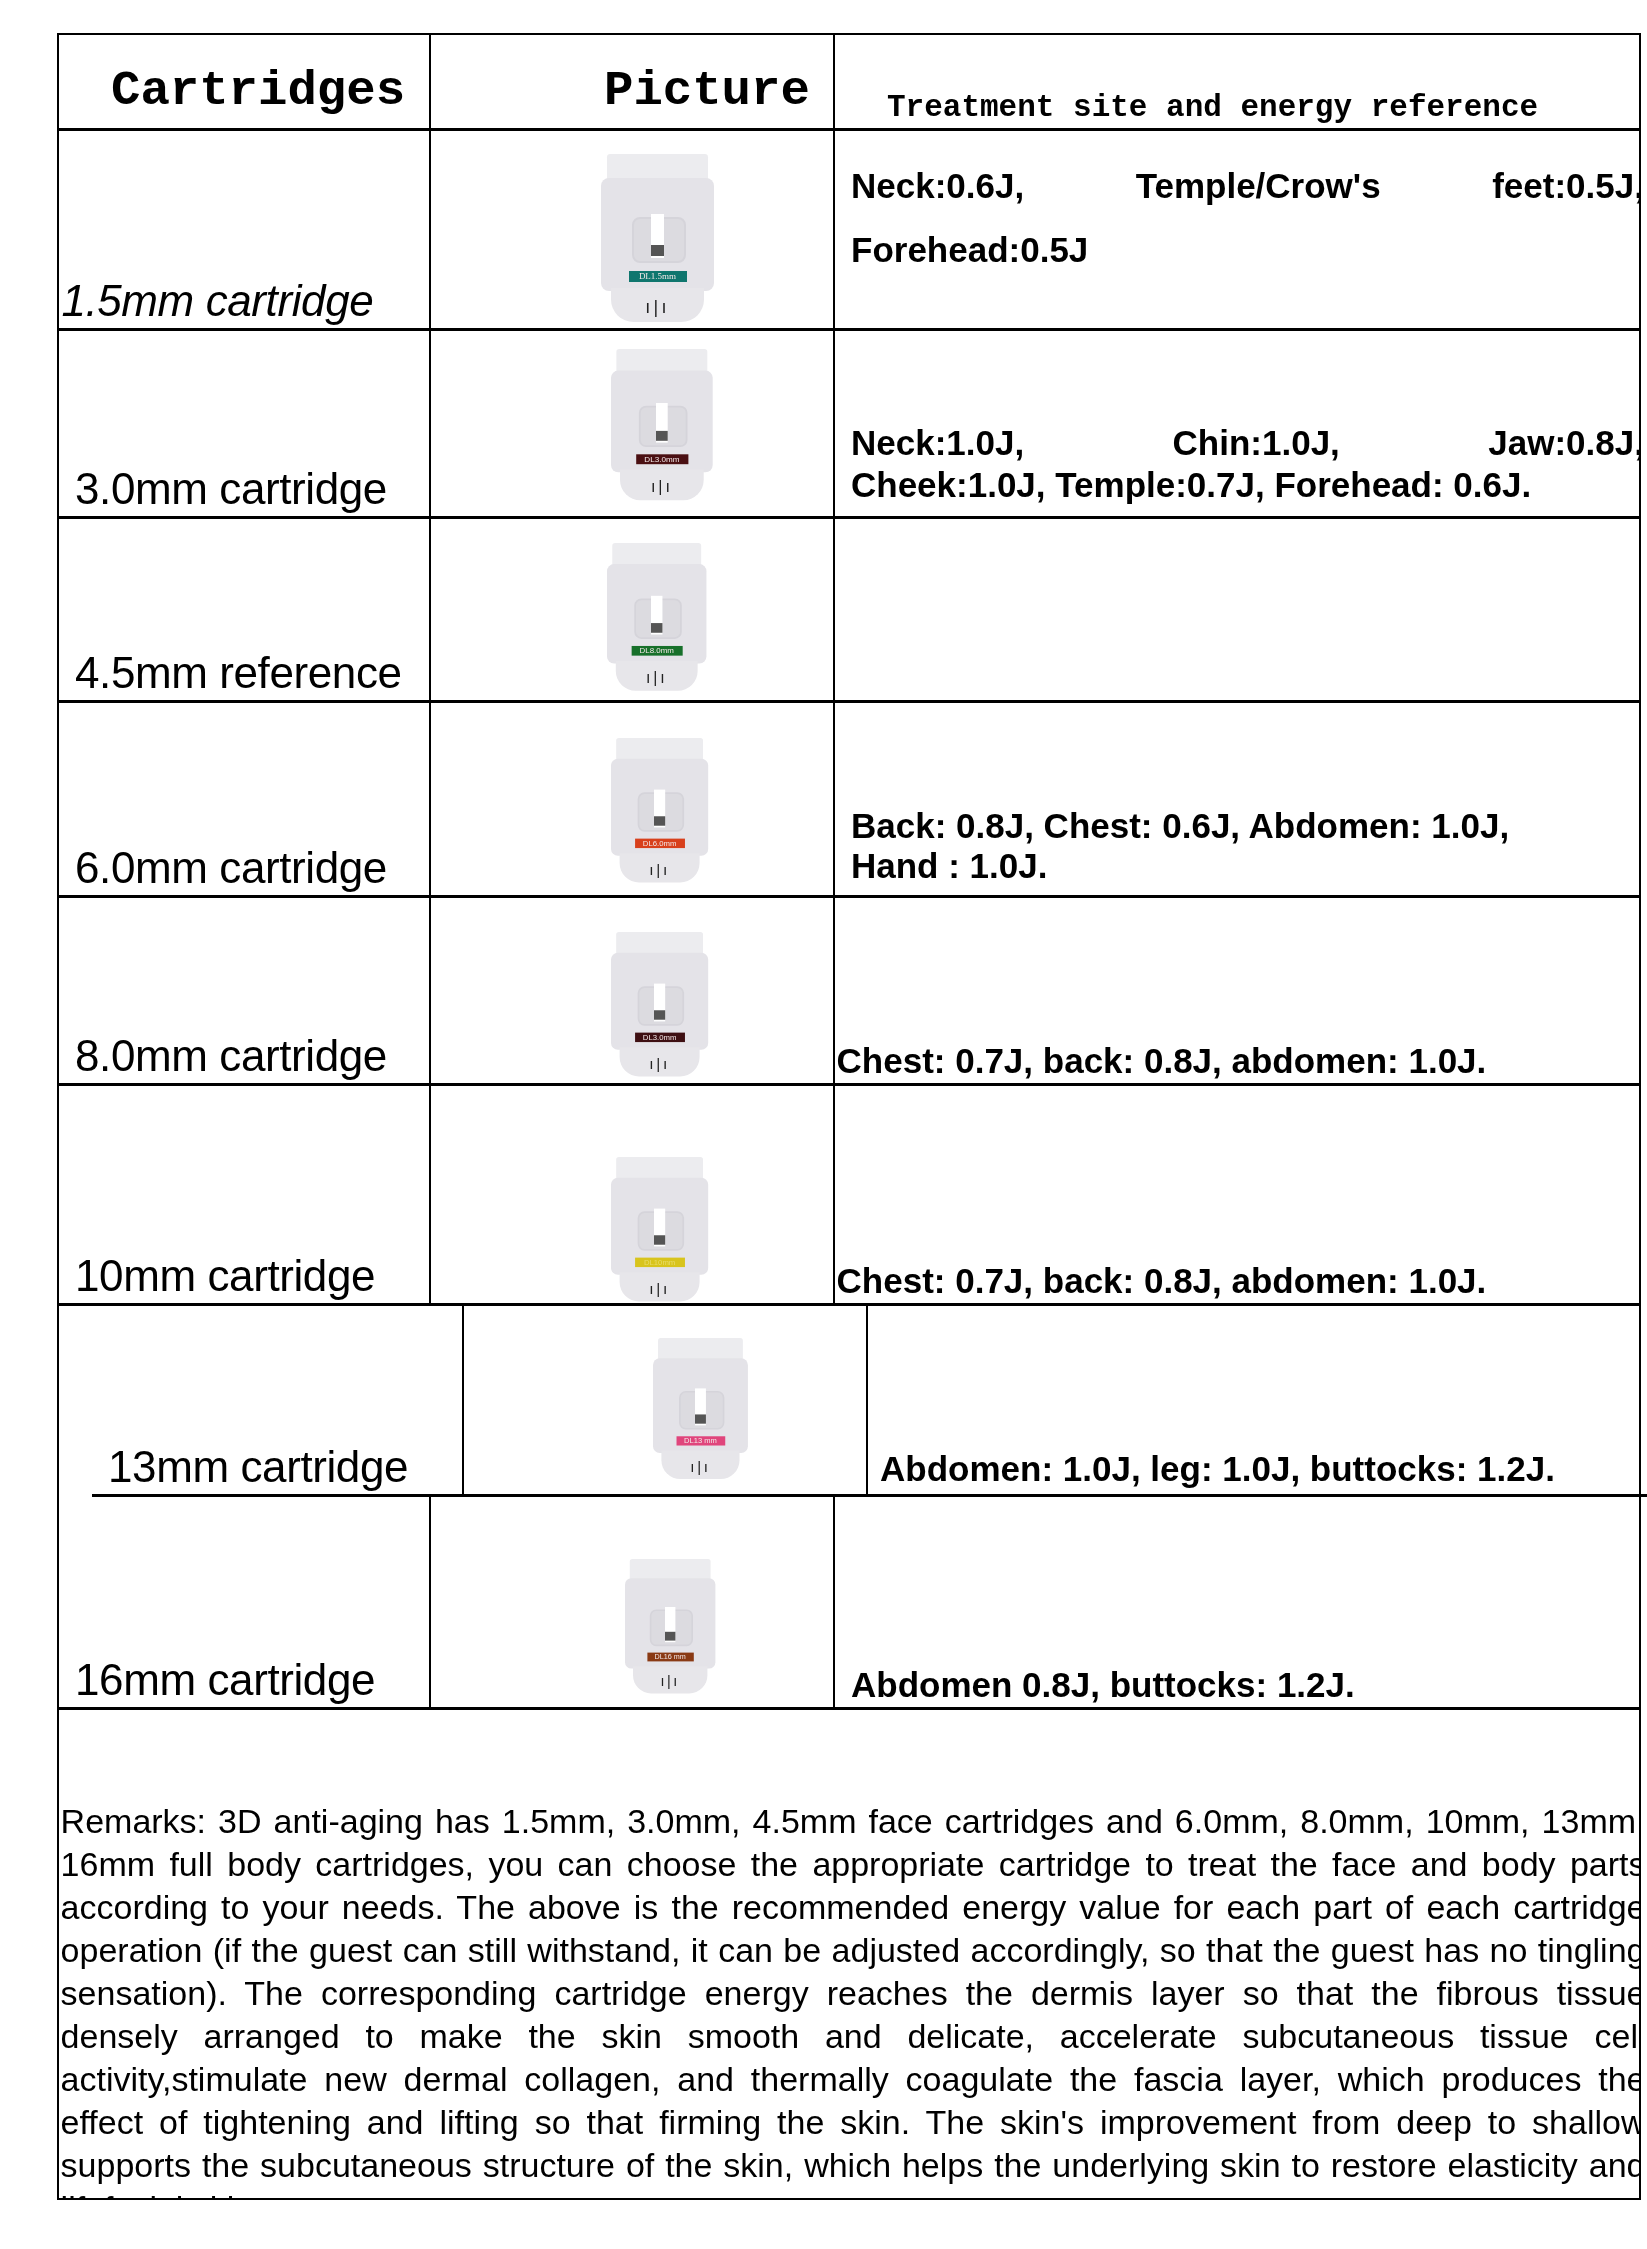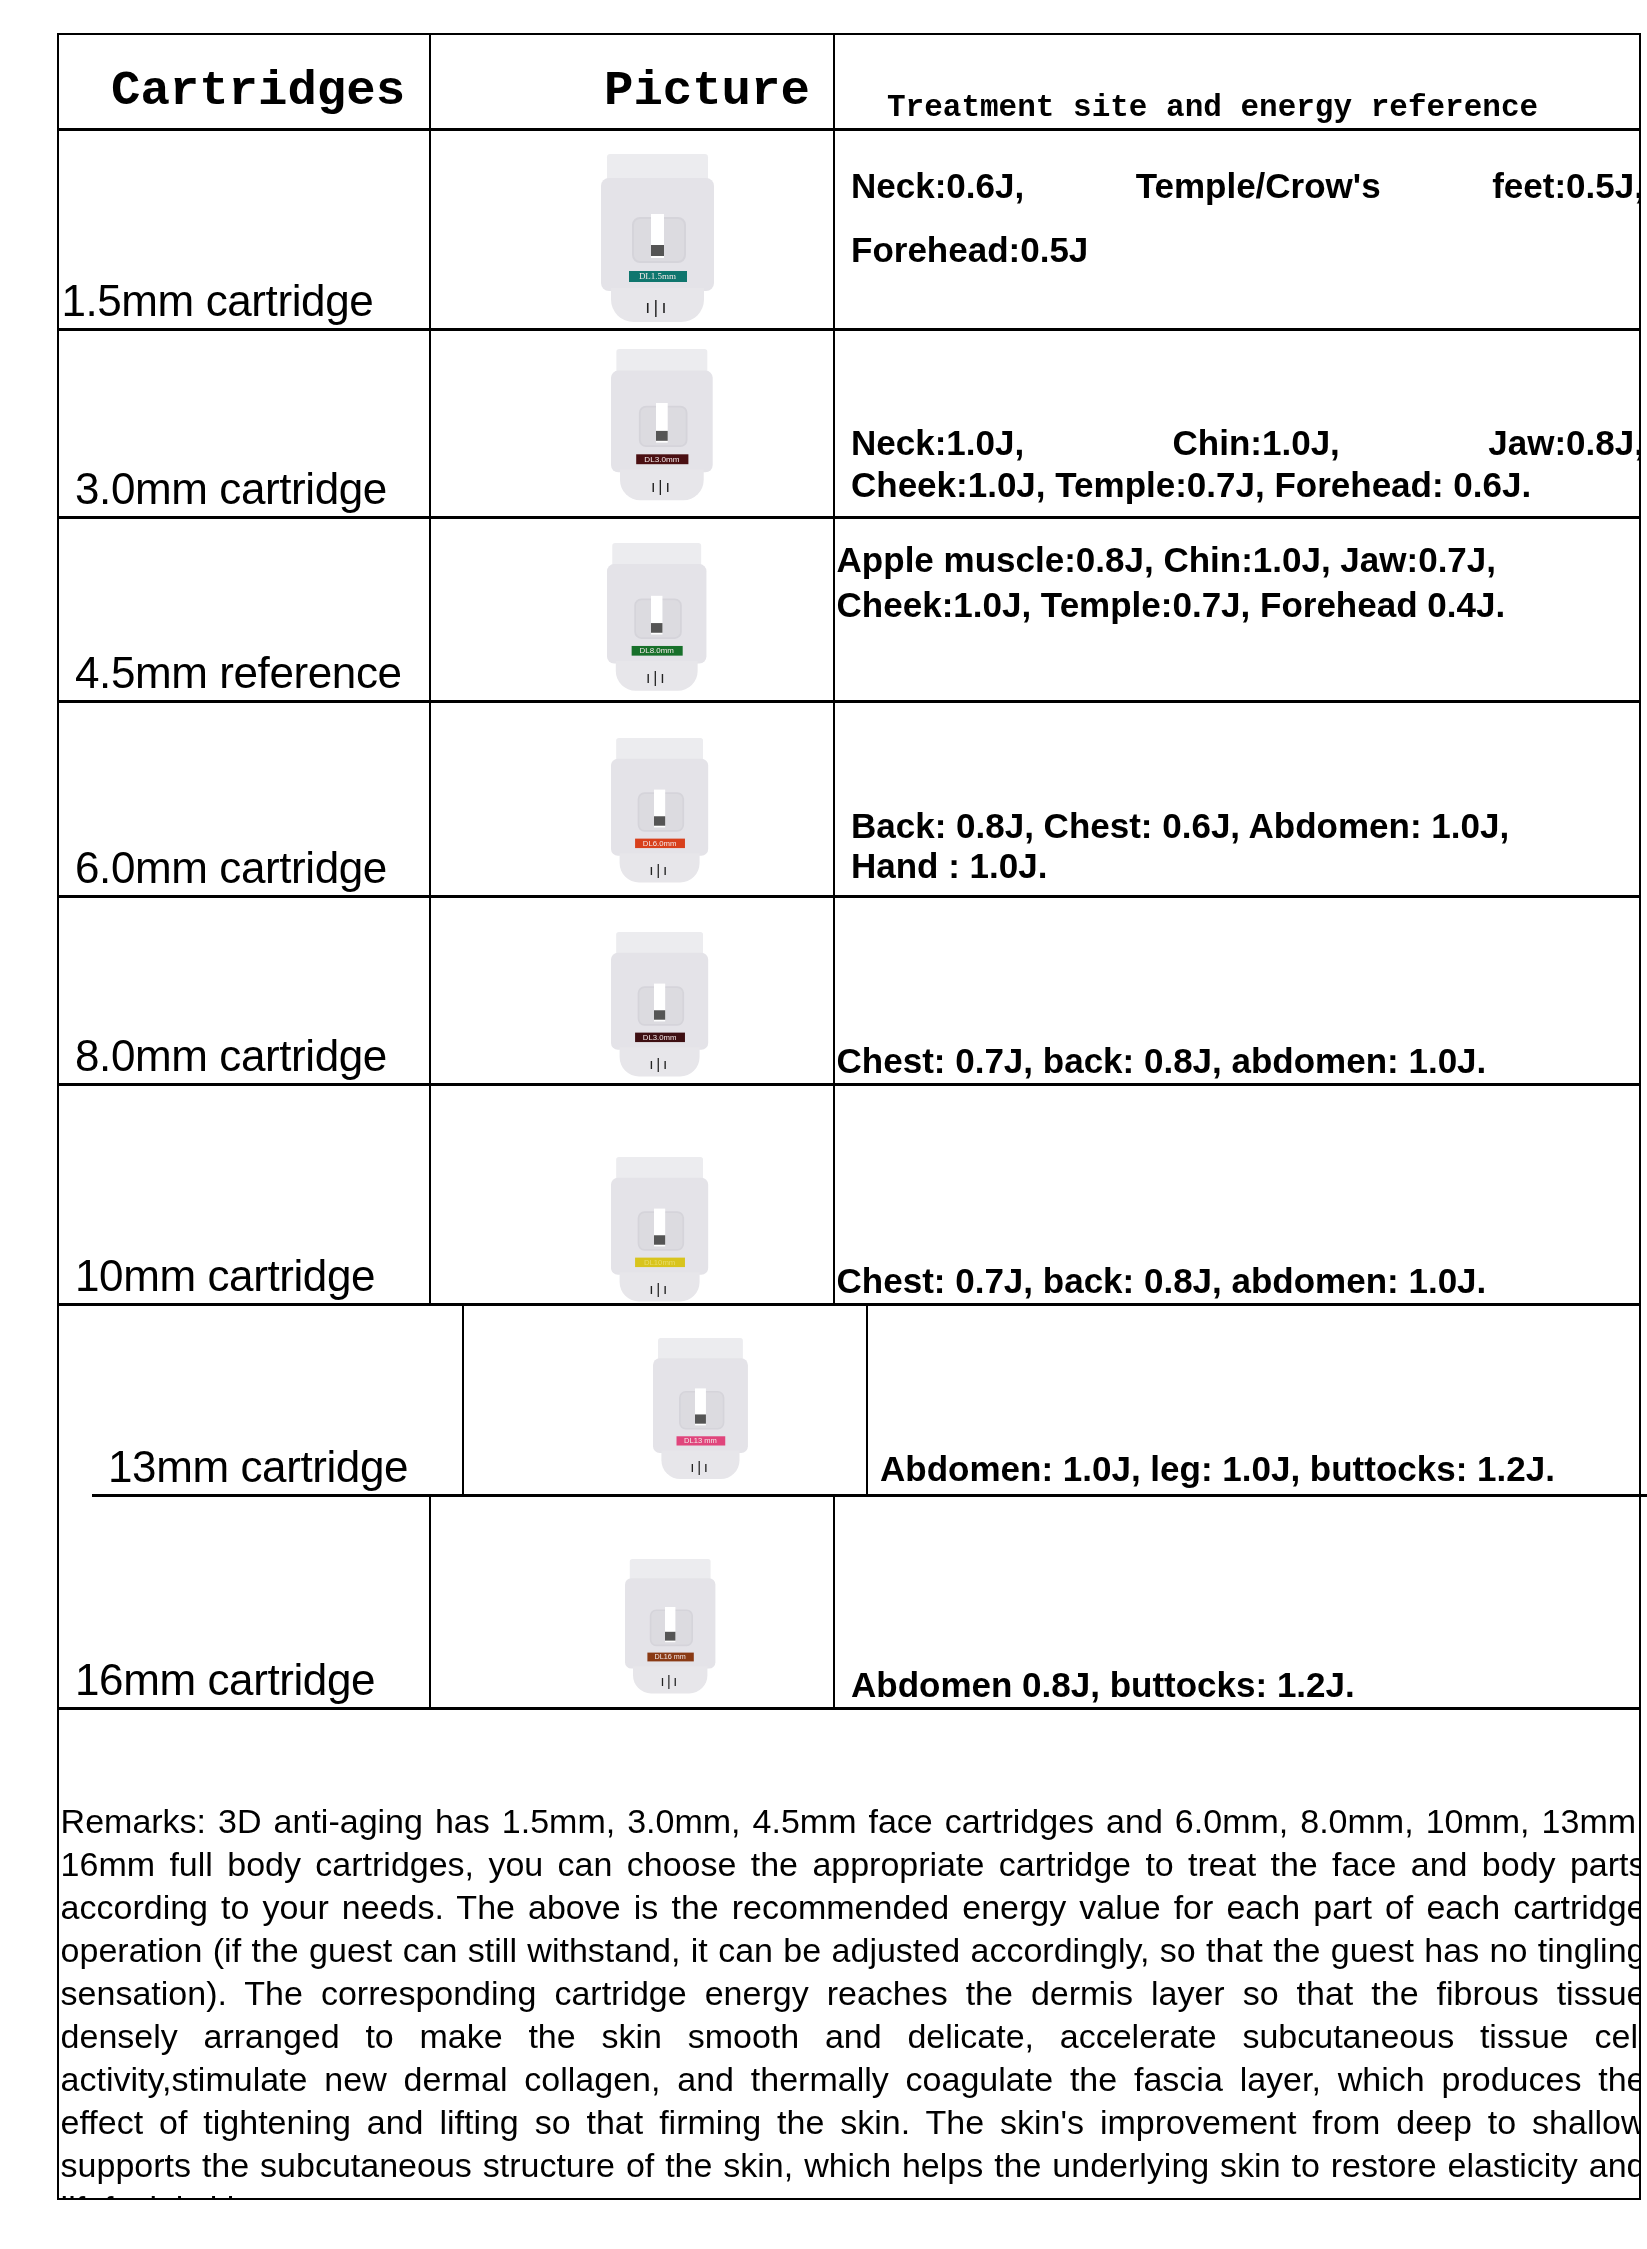--- a/index.html
+++ b/index.html
@@ -42,21 +42,21 @@
     <div class="cell c2">
       <span class="hdr" style="left:173px; top:27.5px; font-size:49px;">Picture</span>
     </div>
     <div class="cell c3">
       <span class="hdr" style="left:52px; top:55px; font-size:31px;">Treatment site and energy reference</span>
     </div>
   </div>
 
   <div class="row" style="top:96px; height:200px;">
     <div class="cell c1">
-      <span class="name" style="left:2.4px;">1.5mm cartridge</span>
+      <span class="name" style="left:2.4px;font-style:italic;">1.5mm cartridge</span>
     </div>
     <div class="cell c2">
       <div class="cart" style="left:170px; top:22.6px;">
         <div class="top"></div>
           <div class="body"></div>
           <div class="slot-bg"></div>
           <div class="slot"></div>
           <div class="slot-dark"></div>
         <div class="tip"></div>
         <div class="lbl" style="background:#0f766e;font-family:Liberation Serif, serif;">DL1.5mm</div>
@@ -100,24 +100,20 @@
         <div class="top"></div>
           <div class="body"></div>
           <div class="slot-bg"></div>
           <div class="slot"></div>
           <div class="slot-dark"></div>
         <div class="tip"></div>
         <div class="lbl" style="background:#17702a;">DL8.0mm</div>
         <div class="vents">ı|ı</div>
       </div>
     </div>
-    <div class="cell c3">
-      <div class="energy" style="left:1.6px; top:18px; line-height:45px; white-space:nowrap;">Apple muscle:0.8J, Chin:1.0J, Jaw:0.7J,</div>
-      <div class="energy" style="left:1.6px; top:63px; line-height:45px; white-space:nowrap;">Cheek:1.0J, Temple:0.7J, Forehead 0.4J.</div>
-    </div>
   </div>
 
   <div class="row" style="top:667px; height:196px;">
     <div class="cell c1">
       <span class="name" style="left:16px;">6.0mm cartridge</span>
     </div>
     <div class="cell c2">
       <div class="cart" style="left:180px; top:36px; transform:scale(0.86); transform-origin:top left;">
         <div class="top"></div>
           <div class="body"></div>

